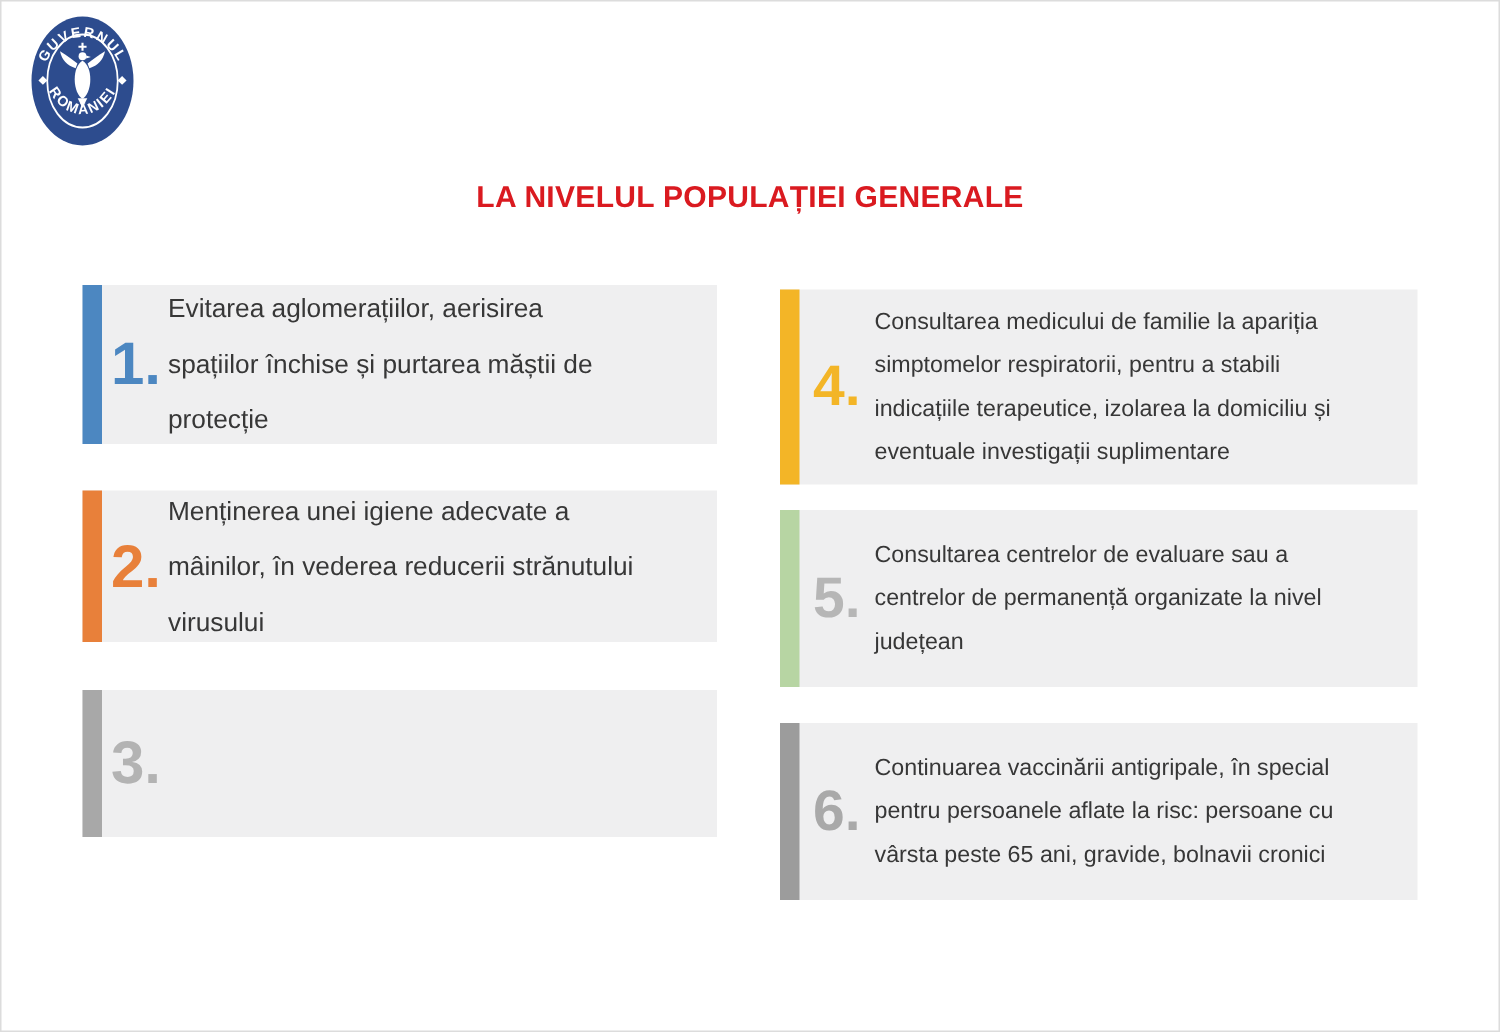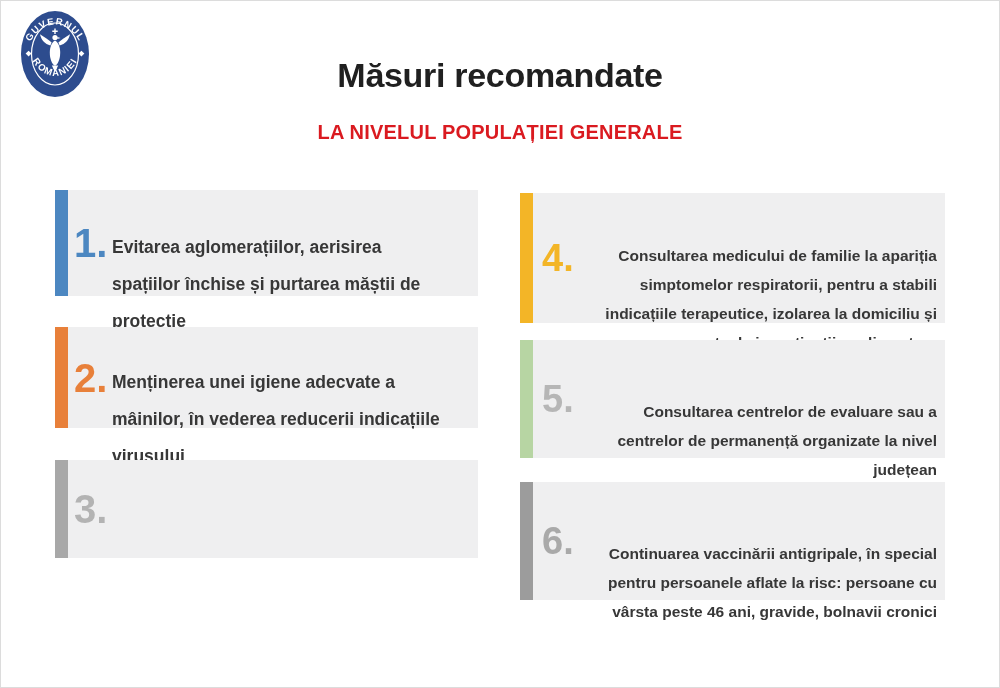--- a/index.html
+++ b/index.html
@@ -36,26 +36,26 @@
   
   .card{position:absolute;background:#efeff0;}
   .card .bar{position:absolute;left:0;top:0;bottom:0;width:13px;background:#ccc;}
   .card .num{
     position:absolute;top:50%;transform:translateY(-50%);
     font-weight:bold;line-height:1;
   }
   .card .text{
     position:absolute;top:50%;transform:translateY(-50%);
     white-space:pre-line;
-    font-weight:bold;color:#373737;margin-top:41px;
+    font-weight:normal;color:#373737;
   }
   .col-l .num{left:19px;font-size:40px;}
   .col-l .text{left:57px;right:10px;font-size:17.5px;line-height:37px;}
   .col-r .num{left:22px;font-size:38px;}
-  .col-r .text{left:63px;right:8px;font-size:15.5px;line-height:29px;text-align:right;}
+  .col-r .text{left:63px;right:8px;font-size:15.5px;line-height:29px;}
 
   .c1{left:55px;top:190px;width:423px;height:106px;}
   .c2{left:55px;top:327px;width:423px;height:101px;}
   .c3{left:55px;top:460px;width:423px;height:98px;}
   .c4{left:520px;top:193px;width:425px;height:130px;}
   .c5{left:520px;top:340px;width:425px;height:118px;}
   .c6{left:520px;top:482px;width:425px;height:118px;}
 </style>
 </head>
 <body>
@@ -83,36 +83,35 @@
       <circle cx="35" cy="27.5" r="2.6"></circle>
       <path d="M37.4 27 l3.2 1 -3.2 1 z"></path>
       <path d="M35 30.5 C 31.6 32.5 29.8 37 29.8 43 C 29.8 49.5 32.3 54.5 35 55.8 C 37.7 54.5 40.2 49.5 40.2 43 C 40.2 37 38.4 32.5 35 30.5 Z"></path>
       <path d="M30.4 35.5 C 24.8 33.8 21.2 30 20 24.2 C 24.8 27.2 28.6 30 31.6 32.4 Z"></path>
       <path d="M39.6 35.5 C 45.2 33.8 48.8 30 50 24.2 C 45.2 27.2 41.4 30 38.4 32.4 Z"></path>
       <path d="M31.8 55.5 L35 62 L38.2 55.5 Z"></path>
     </g>
   </svg>
 
 
-  <h1 class="title" style="margin: 0px; color: rgb(32, 32, 32);">Măsuri recomandate</h1>
   <h2 class="subtitle" style="margin: 0px; color: rgb(218, 26, 32);">LA NIVELUL POPULAȚIEI GENERALE</h2>
 
   <div class="card col-l c1" style="background: rgb(239, 239, 240);">
     <div class="bar" style="background: rgb(76, 135, 193);"></div>
     <div class="num" style="color: rgb(76, 135, 193);">1.</div>
     <div class="text">Evitarea aglomerațiilor, aerisirea
 spațiilor închise și purtarea măștii de
 protecție</div>
   </div>
 
   <div class="card col-l c2" style="background: rgb(239, 239, 240);">
     <div class="bar" style="background: rgb(232, 128, 58);"></div>
     <div class="num" style="color: rgb(232, 128, 58);">2.</div>
     <div class="text">Menținerea unei igiene adecvate a
-mâinilor, în vederea reducerii indicațiile
+mâinilor, în vederea reducerii strănutului
 virusului</div>
   </div>
 
   <div class="card col-l c3" style="background: rgb(239, 239, 240);">
     <div class="bar" style="background: rgb(168, 168, 168);"></div>
     <div class="num" style="color: rgb(179, 179, 179);">3.</div>
   </div>
 
   <div class="card col-r c4" style="background: rgb(239, 239, 240);">
     <div class="bar" style="background: rgb(243, 181, 39);"></div>
@@ -129,16 +128,16 @@
     <div class="text">Consultarea centrelor de evaluare sau a
 centrelor de permanență organizate la nivel
 județean</div>
   </div>
 
   <div class="card col-r c6" style="background: rgb(239, 239, 240);">
     <div class="bar" style="background: rgb(156, 156, 156);"></div>
     <div class="num" style="color: rgb(169, 169, 169);">6.</div>
     <div class="text">Continuarea vaccinării antigripale, în special
 pentru persoanele aflate la risc: persoane cu
-vârsta peste 46 ani, gravide, bolnavii cronici</div>
+vârsta peste 65 ani, gravide, bolnavii cronici</div>
   </div>
 
 </div>
 
 </body></html>

